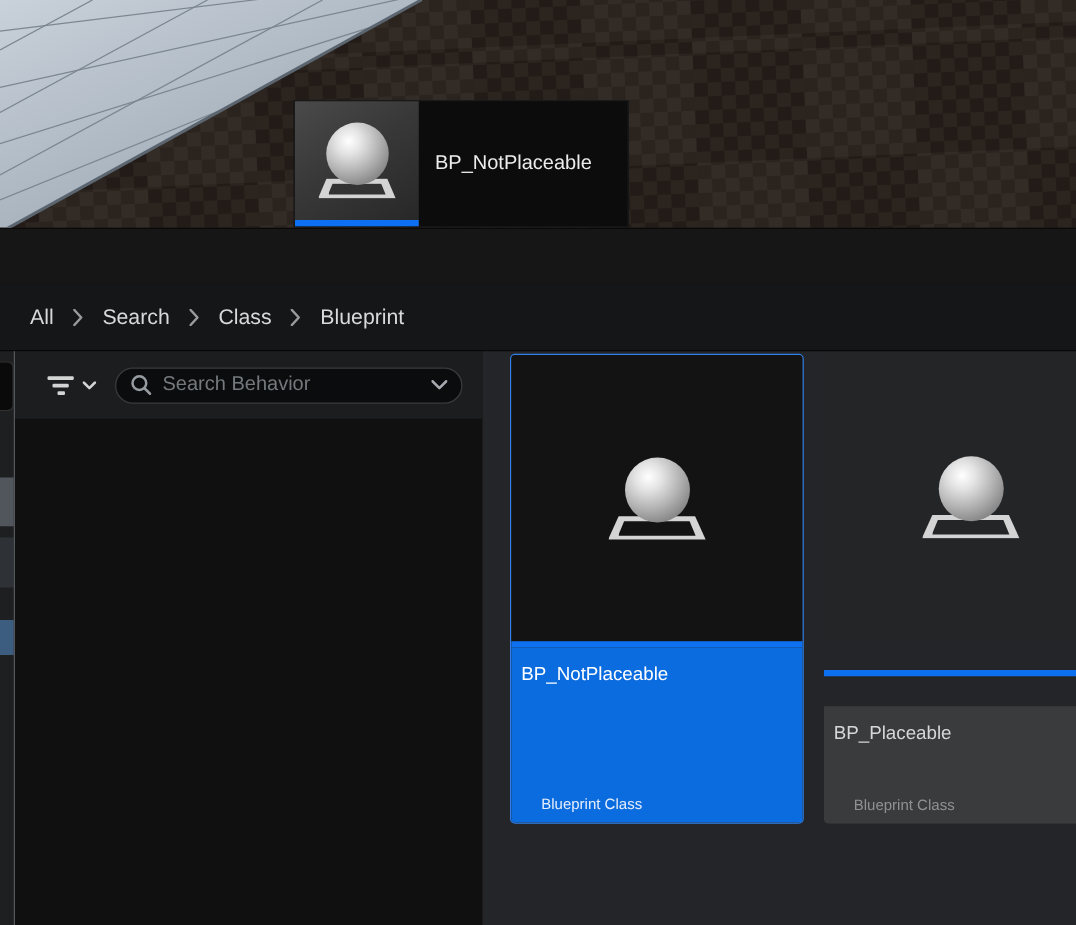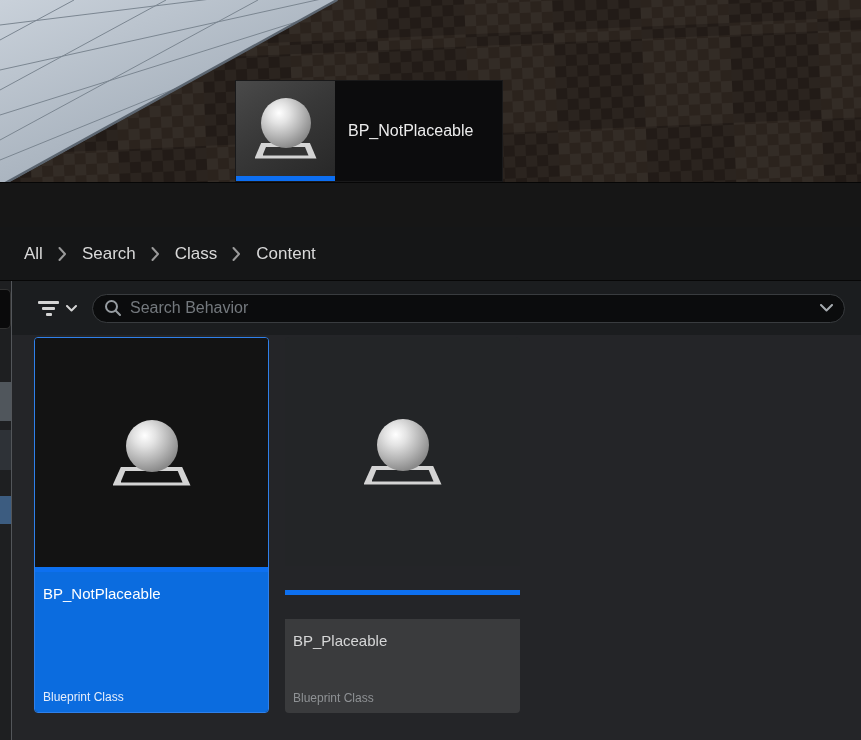--- a/index.html
+++ b/index.html
@@ -57,21 +57,21 @@
   .lower { display:flex; height:459px; }
   .sources-strip { position:relative; width:12px; background:#1e1f21; flex:none; }
   .splitter { position:absolute; right:0; top:0; bottom:0; width:1px; background:#53565a; }
   .frag { position:absolute; left:0; }
   .frag-a { top:8px;  width:11px; height:40px; background:#0a0a0b; border:1px solid #323232;
             border-left:none; border-radius:0 5px 5px 0; }
   .frag-b { top:101px; width:11px; height:39px; background:#50565c; }
   .frag-c { top:149px; width:11px; height:40px; background:#2e3237; }
   .frag-d { top:215px; width:11px; height:28px; background:#3c5c80; }
 
-  .main-pane { flex:1; display:flex; flex-direction:column; min-width:0; }
+  .main-pane { flex:1; display:flex; flex-direction:row; min-width:0; }
   .search-row { height:54px; background:#1b1d1f; display:flex; align-items:center; flex:none; }
   .filter-button { display:flex; align-items:center; margin-left:26px; gap:7px; cursor:pointer; }
   .funnel { display:flex; flex-direction:column; align-items:center; gap:3px; }
   .funnel i { display:block; height:3px; background:#d4d4d4; border-radius:1px; }
   .funnel i:nth-child(1){ width:21px; }
   .funnel i:nth-child(2){ width:13px; }
   .funnel i:nth-child(3){ width:6px; }
 
   .search-box { flex:1; height:29px; margin:0 16px 0 15px; background:#0b0c0d;
       border:1px solid #393c3f; border-radius:15px; display:flex; align-items:center;
@@ -80,21 +80,21 @@
       color:#cfd2d5; font-size:16px; font-family:inherit; min-width:0; }
   .search-box input::placeholder { color:#74797e; }
 
   .asset-grid { position:relative; flex:1; background:#242528; }
   .tile { position:absolute; top:2px; width:235px; height:376px; border-radius:4px;
       overflow:hidden; display:flex; flex-direction:column; cursor:pointer; }
   .tile-thumb { height:229px; display:flex; align-items:center; justify-content:center; flex:none; }
   .tile-accent { height:5px; background:#0d70f0; flex:none; }
   .tile-label { position:relative; flex:1; padding:13px 8px 8px; }
   .tile-name { font-size:15px; }
-  .tile-type { position:absolute; left:8px; bottom:8px; font-size:12px; }
+  .tile-type { position:absolute; left:24px; bottom:8px; font-size:12px; }
 
   .tile-selected { left:22px; border:1px solid #2f80ea; }
   .tile-selected .tile-thumb { background:#131313; --thumb-bg:#131313; }
   .tile-selected .tile-label { background:#0b6cdf; }
   .tile-selected .tile-name { color:#ffffff; }
   .tile-selected .tile-type { color:#e7eefb; }
 
   .tile-normal { left:273px;gap:24px; }
   .tile-normal .tile-thumb { background:#232527; --thumb-bg:#232527; }
   .tile-normal .tile-label { background:#3a3b3d; }
@@ -162,21 +162,21 @@
       <svg width="9" height="14" viewBox="0 0 9 14">
           <path d="M1.5 1 L7 7 L1.5 13" stroke="#9a9a9a" stroke-width="2" fill="none" stroke-linecap="round" stroke-linejoin="round"></path>
         </svg>
     </span>
     <span class="crumb">Class</span>
     <span class="crumb-sep">
       <svg width="9" height="14" viewBox="0 0 9 14">
           <path d="M1.5 1 L7 7 L1.5 13" stroke="#9a9a9a" stroke-width="2" fill="none" stroke-linecap="round" stroke-linejoin="round"></path>
         </svg>
     </span>
-    <span class="crumb">Content</span>
+    <span class="crumb">Blueprint</span>
   </div>
 
   <div class="lower">
 
     <div class="sources-strip">
       <div class="frag frag-a"></div>
       <div class="frag frag-b"></div>
       <div class="frag frag-c"></div>
       <div class="frag frag-d"></div>
       <div class="splitter"></div>

